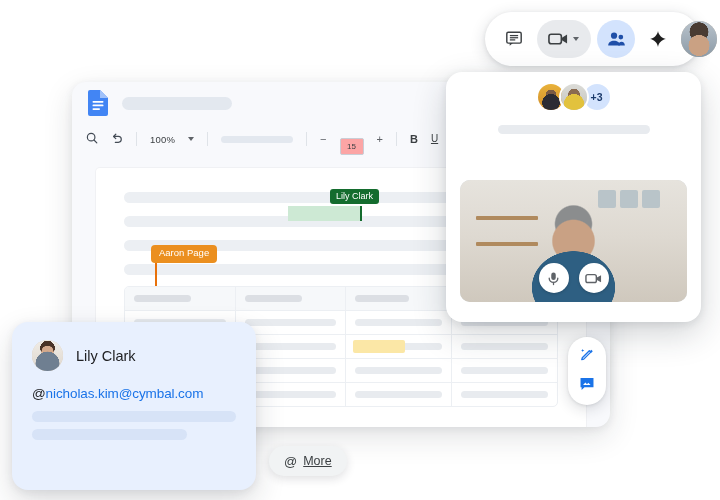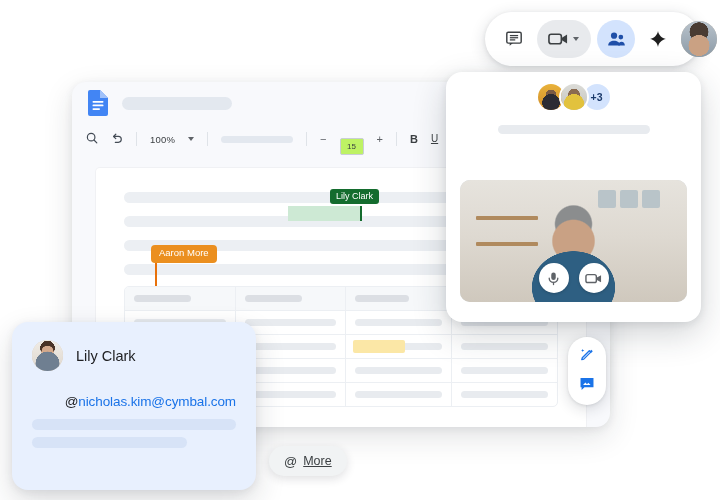--- a/index.html
+++ b/index.html
@@ -102,21 +102,21 @@
   .sep { width: 1px; height: 14px; background: #dfe3e8; flex: none; }
   .zoom-val { font-size: 9.5px; color: #3c4043; letter-spacing: .2px; }
   .caret { width: 0; height: 0; border-left: 3.5px solid transparent; border-right: 3.5px solid transparent; border-top: 4px solid #5f6368; }
   .font-placeholder { width: 72px; height: 7px; background: #e3e8ef; border-radius: 4px; }
   .fs-box {
     width: 22px; height: 15px;
     border: 1px solid #c9ced6;
     border-radius: 2px;
     display: flex; align-items: center; justify-content: center;
     font-size: 8px; color: #3c4043;
-    background: #bef264;
+    background: #fca5a5;
     margin-top: 15px;
   }
   .minus, .plus { font-size: 11px; color: #5f6368; line-height: 1; }
   .fmt { font-size: 11px; color: #3c4043; font-weight: 700; line-height: 1; }
   .fmt-u { font-size: 10px; color: #3c4043; text-decoration: underline; line-height: 1; }
   .kebab { display: flex; flex-direction: column; gap: 1.5px; }
   .kebab i { width: 2px; height: 2px; background: #5f6368; border-radius: 50%; display: block; }
 
   
   .doc-page {
@@ -278,21 +278,21 @@
   .cc-head { display: flex; align-items: center; gap: 13px; }
   .cc-avatar {
     width: 31px; height: 31px;
     border-radius: 50%;
     overflow: hidden;
     position: relative;
     flex: none;
     background: #d9c9b8;
   }
   .cc-name { font-size: 14.5px; color: #202124; font-weight: 400; }
-  .cc-mention { margin-top: 23px; font-size: 13.5px; color: #202124; letter-spacing: -.1px; text-align: right; }
+  .cc-mention { margin-top: 15px; font-size: 13.5px; color: #202124; letter-spacing: -.1px; }
   .cc-mention .link { color: #1a73e8; }
   .cc-bar1 { margin-top: 10px; width: 100%; height: 11px; background: #d7e3f7; border-radius: 7px; }
   .cc-bar2 { margin-top: 7px; width: 76%; height: 11px; background: #d7e3f7; border-radius: 7px; }
   .cc-assigned { margin-top: 16px; font-size: 11.5px; color: #5f6368; }
 
   
   .more-chip {
     position: absolute;
     left: 269px; top: 446px;
     height: 30px;
@@ -436,21 +436,21 @@
         <div class="dline" style="width:100%"></div>
         <div class="dline" style="width:100%"></div>
         <div class="dline" style="width:100%"></div>
         <div class="dline" style="width:100%"></div>
         <div class="dline" style="width:84%"></div>
 
         <div class="sel-green" style="left:192px; top:38px; width:72px; height:15px;"></div>
         <div class="cursor-tag" style="left:234px; top:21px; background:#146c2e;">Lily Clark</div>
 
         <div class="caret-orange" style="left:59px; top:93px; height:28px; background:#e8710a;"></div>
-        <div class="cursor-tag" style="left:55px; top:77px; background:#e8a33a; color:#fff; background:#eb8f1f; padding:3px 8px 4px 8px; border-radius:4px; font-size:9.5px;">Aaron More</div>
+        <div class="cursor-tag" style="left:55px; top:77px; background:#e8a33a; color:#fff; background:#eb8f1f; padding:3px 8px 4px 8px; border-radius:4px; font-size:9.5px;">Aaron Page</div>
       </div>
 
       <div class="doc-table">
         <div class="trow head">
           <div class="tcell c1">
               <div class="cbar head-bar"></div>
             </div>
           <div class="tcell c2">
               <div class="cbar head-bar"></div>
             </div>

